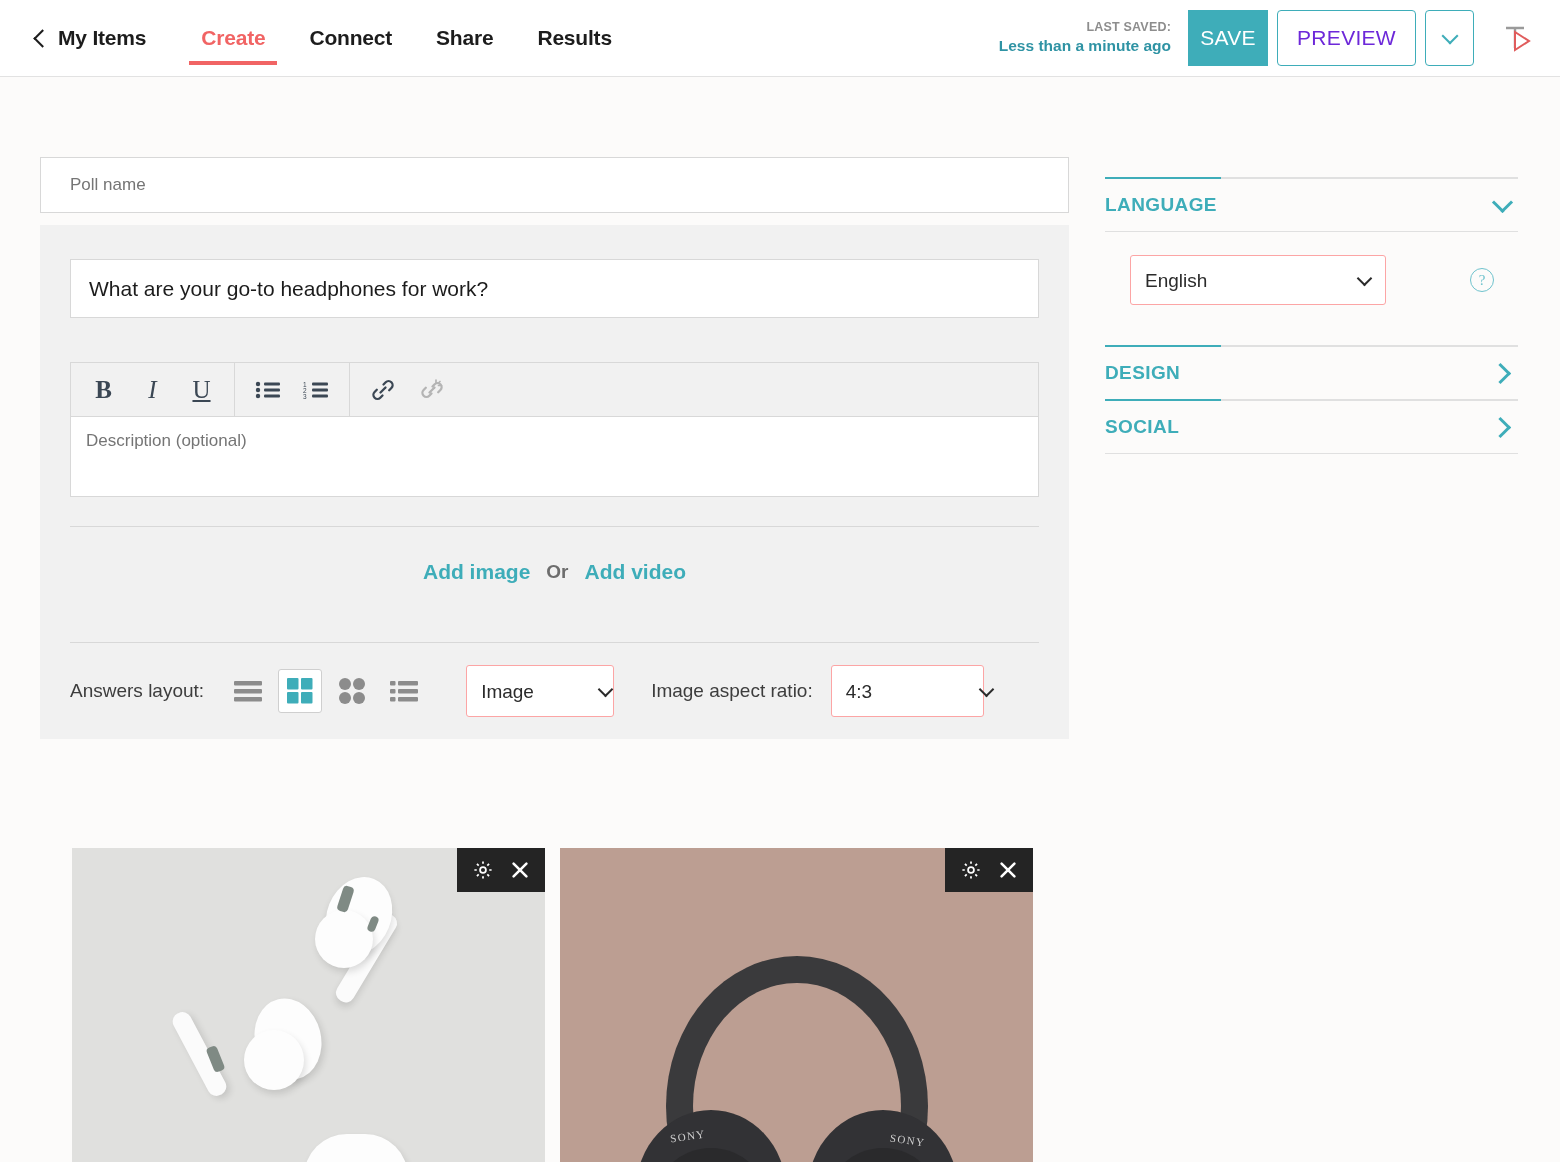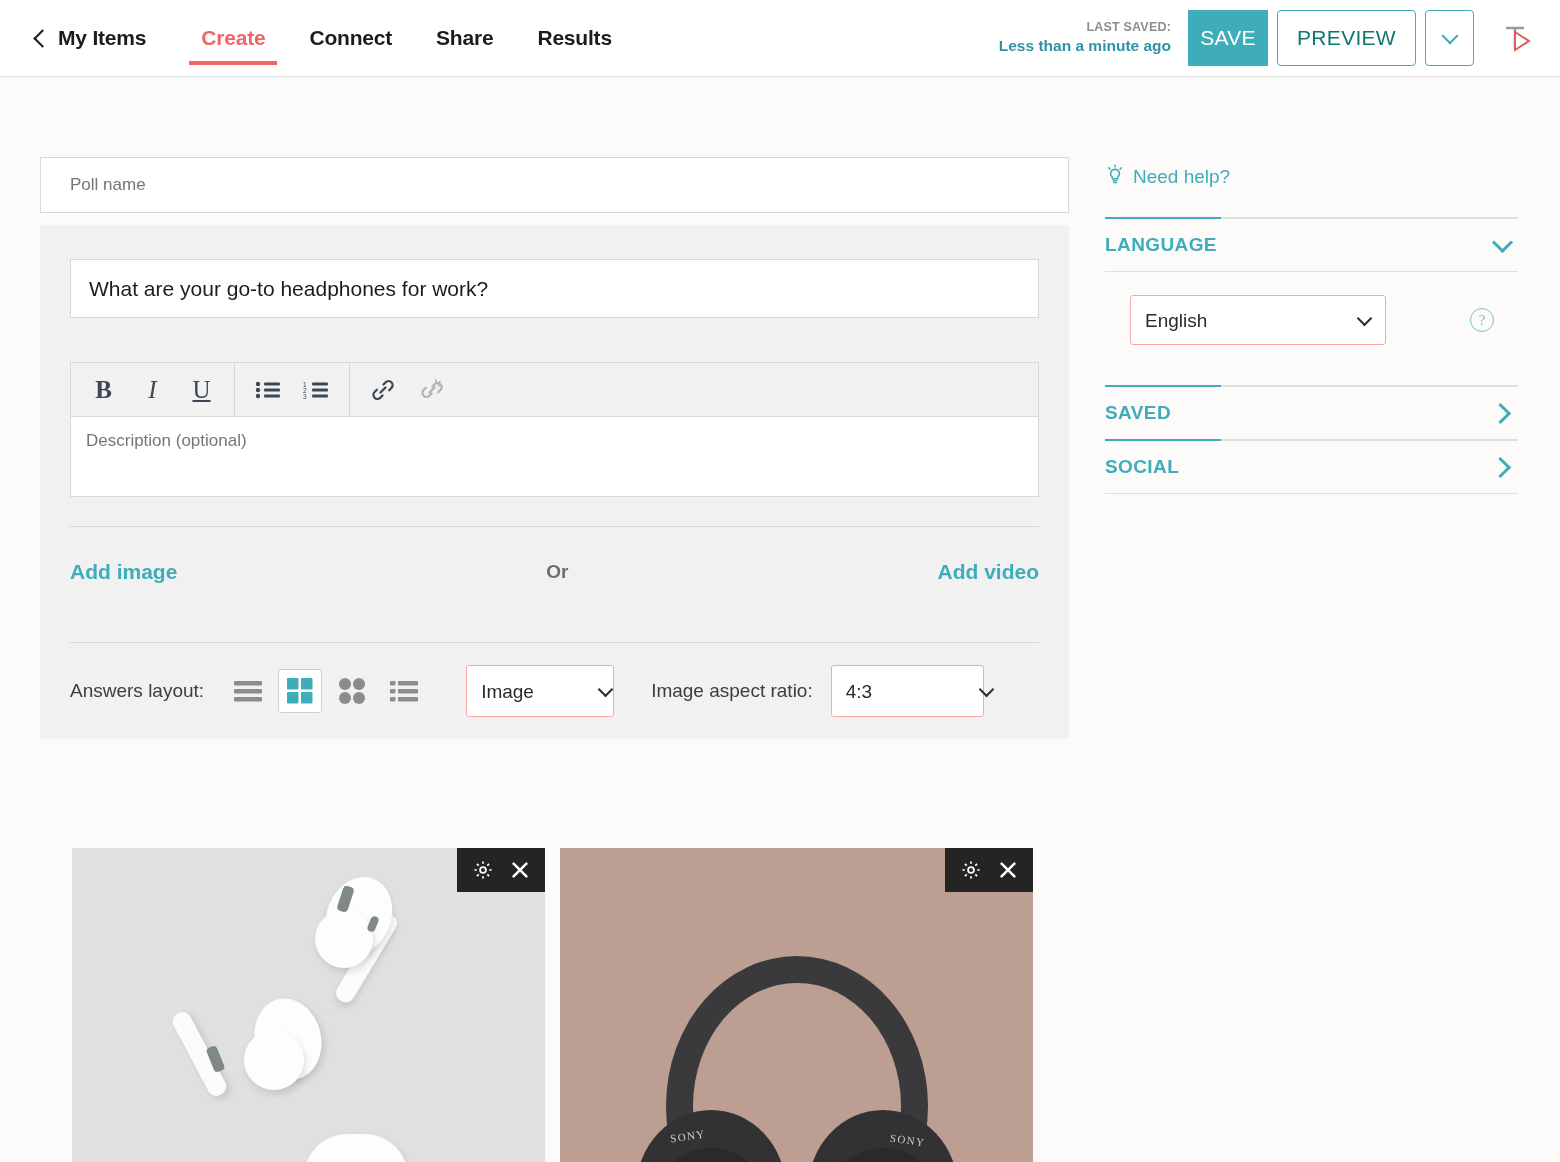--- a/index.html
+++ b/index.html
@@ -53,21 +53,21 @@
   }
   .lastsaved .ls-value{
     font-size:15.5px; font-weight:bold; color:#2f93a4;text-align:center;
   }
   .btn-save{
     background:#3eadb9; color:#fff; border:none;
     width:80px; height:56px; font-size:21px; font-family:inherit;
     cursor:pointer; letter-spacing:0.3px;
   }
   .btn-preview{
-    background:#fff; color:#0f766e; border:1.5px solid #3eadb9;
+    background:#fff; color:#6d28d9; border:1.5px solid #3eadb9;
     border-radius:4px; height:56px; padding:0 19px; margin-left:9px;
     font-size:21px; font-family:inherit; cursor:pointer; letter-spacing:0.3px;
   }
   .btn-caret{
     background:#fff; border:1.5px solid #3eadb9; border-radius:4px;
     width:49px; height:56px; margin-left:9px; cursor:pointer;
     display:flex; align-items:center; justify-content:center;
   }
   .caret-dn{
     width:12px; height:12px;
@@ -117,21 +117,21 @@
   .desc-area{
     width:100%; height:80px; background:#fff;
     border:1px solid #d8d8d8; border-top:none;
     padding:14px 15px; font-size:17px; color:#8b5cf6;
     font-family:inherit; resize:none;
   }
 
   .divider{ height:1px; background:#d8d8d8; margin-top:25px; }
 
   .media-row{
-    height:90px; display:flex; align-items:center; justify-content:space-between;
+    height:90px; display:flex; align-items:center; justify-content:center;
     gap:16px; font-size:21px; font-weight:bold;
   }
   .media-link{ color:#3eadb9; cursor:pointer; }
   .media-or{ color:#6d6d6d; font-size:19px; }
 
   .layout-row{ height:96px; display:flex; align-items:center; }
   .layout-label{ font-size:19px; color:#3d3d3d; margin-right:22px; }
   .layout-icons{ display:flex; align-items:center; gap:8px; }
   .li-btn{
     width:44px; height:44px; display:flex; align-items:center; justify-content:center;
@@ -452,30 +452,20 @@
           <svg width="22" height="22" viewBox="0 0 24 24" aria-hidden="true" stroke="#fff" stroke-width="2.8" stroke-linecap="round">
             <path d="M5 5 L19 19 M19 5 L5 19"></path>
           </svg>
         </div>
       </div>
     </div>
   </div>
 
   <div class="right-col">
 
-    <div class="need-help">
-      <span>
-        <svg width="20" height="22" viewBox="0 0 20 22" aria-hidden="true" fill="none" stroke="#3eadb9" stroke-width="1.5" stroke-linecap="round">
-          <path d="M10 5.2a4.4 4.4 0 0 0-2.6 7.9v1.6h5.2v-1.6A4.4 4.4 0 0 0 10 5.2z"></path>
-          <path d="M8.2 16.4h3.6M8.6 18.4h2.8"></path>
-          <path d="M10 1.2v1.8M3.6 3.8l1.3 1.3M16.4 3.8l-1.3 1.3"></path>
-        </svg>
-      </span>
-      <span>Need help?</span>
-    </div>
 
     <div class="sect">
       <div class="sect-rule"></div>
       <div class="sect-head">
         <span class="sect-title">LANGUAGE</span>
         <span class="chev down"></span>
       </div>
       <div class="thin-rule"></div>
       <div class="lang-body">
         <span class="sel-wrap sel-lang">
@@ -484,21 +474,21 @@
           </select>
           <span class="sel-caret" style="top:18px"></span>
         </span>
         <span class="qmark">?</span>
       </div>
     </div>
 
     <div class="sect">
       <div class="sect-rule" style="margin-top:0"></div>
       <div class="sect-head">
-        <span class="sect-title">SAVED</span>
+        <span class="sect-title">DESIGN</span>
         <span class="chev right"></span>
       </div>
     </div>
 
     <div class="sect">
       <div class="sect-rule" style="margin-top:0"></div>
       <div class="sect-head">
         <span class="sect-title">SOCIAL</span>
         <span class="chev right"></span>
       </div>

